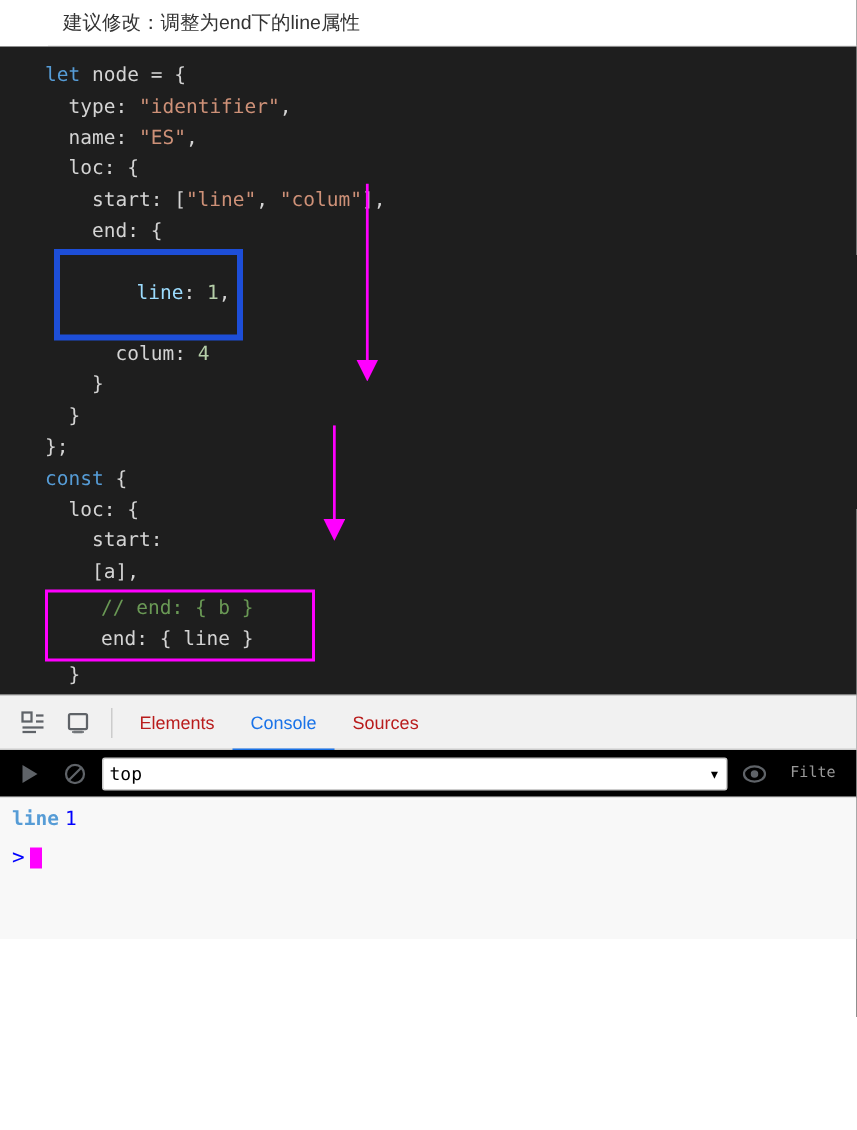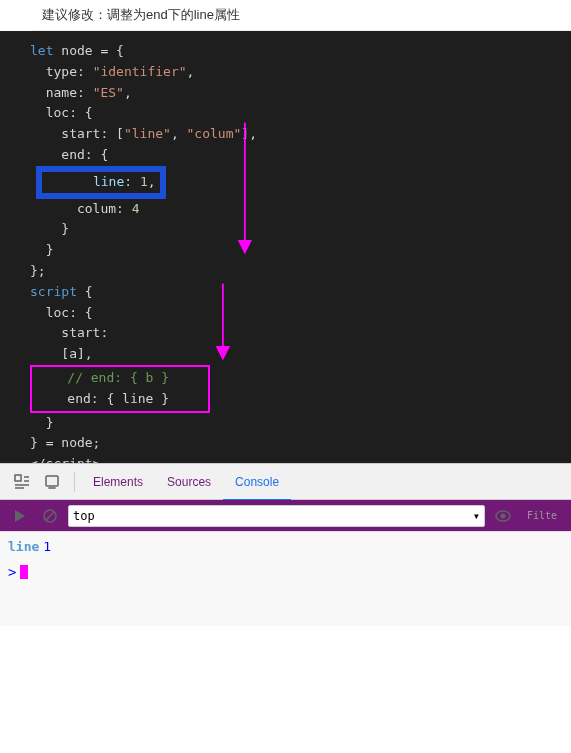--- a/index.html
+++ b/index.html
@@ -85,38 +85,38 @@
     }
 
     .devtools-tab {
       padding: 0 12px;
       height: 36px;
       display: flex;
       align-items: center;
       cursor: pointer;
       font-family: 'Segoe UI', sans-serif;
       font-size: 12px;
-      color: #701a75;
+      color: #b91c1c;
       border-bottom: 2px solid transparent;
       margin-top: 2px;
     }
 
     .devtools-tab.active {
       color: #1a73e8;
       border-bottom: 2px solid #1a73e8;
     }
 
     #devtools-console-bar {
       display: flex;
       align-items: center;
       height: 32px;
       border-bottom: 1px solid #e0e0e0;
       padding: 0 8px;
       gap: 6px;
-      background: #701a75;
+      background: #000000;
     }
 
     .console-icon-btn {
       width: 24px;
       height: 24px;
       display: flex;
       align-items: center;
       justify-content: center;
       cursor: pointer;
       color: #5f6368;
@@ -197,26 +197,26 @@
   <span>建议修改：调整为end下的line属性</span>
 </div>
 
 <div id="code-area">
   <div class="code-block"><span class="kw">let</span> node = {
   type: <span class="str">"identifier"</span>,
   name: <span class="str">"ES"</span>,
   loc: {
     start: [<span class="str">"line"</span>, <span class="str">"colum"</span>],
     end: {
-<span style="display:inline-block;background:transparent;border:6px solid #1d4ed8;padding:0 4px;margin-left:6px;">      <span class="prop">line</span>: <span class="num">1</span>,</span>
+<span style="display:inline-block;background:transparent;border:4px solid #1d4ed8;padding:16px 4px;margin-left:6px;">      <span class="prop">line</span>: <span class="num">1</span>,</span>
       colum: <span class="num">4</span>
     }
   }
 };
-<span class="kw">script</span> {
+<span class="kw">const</span> {
   loc: {
     start:
     [a],
 <span style="display:inline-block;background:transparent;border:2px solid #ff00ff;padding:1px 4px;width:180px;">    <span class="comment">// end: { b }</span>
     end: { line }</span>
   }
 } = node;
 &lt;/script&gt;</div>
 
   <svg id="arrows-overlay" viewBox="0 0 571 590" xmlns="http://www.w3.org/2000/svg">
@@ -251,25 +251,25 @@
         <rect x="5" y="13" width="6" height="2" fill="#5f6368" opacity="0.5"></rect>
         <line x1="4" y1="14" x2="12" y2="14" stroke="#5f6368" stroke-width="1"></line>
       </svg>
     </div>
 
     <div class="tab-separator"></div>
 
     <div class="devtools-tab">
       <span>Elements</span>
     </div>
+    <div class="devtools-tab active">
+      <span>Console</span>
+    </div>
     <div class="devtools-tab">
       <span>Sources</span>
-    </div>
-    <div class="devtools-tab active">
-      <span>Console</span>
     </div>
   </div>
 
   <div id="devtools-console-bar">
     <div class="console-icon-btn">
       <svg width="14" height="14" viewBox="0 0 14 14">
         <polygon points="2,1 12,7 2,13" fill="#5f6368"></polygon>
       </svg>
     </div>
     <div class="console-icon-btn">

